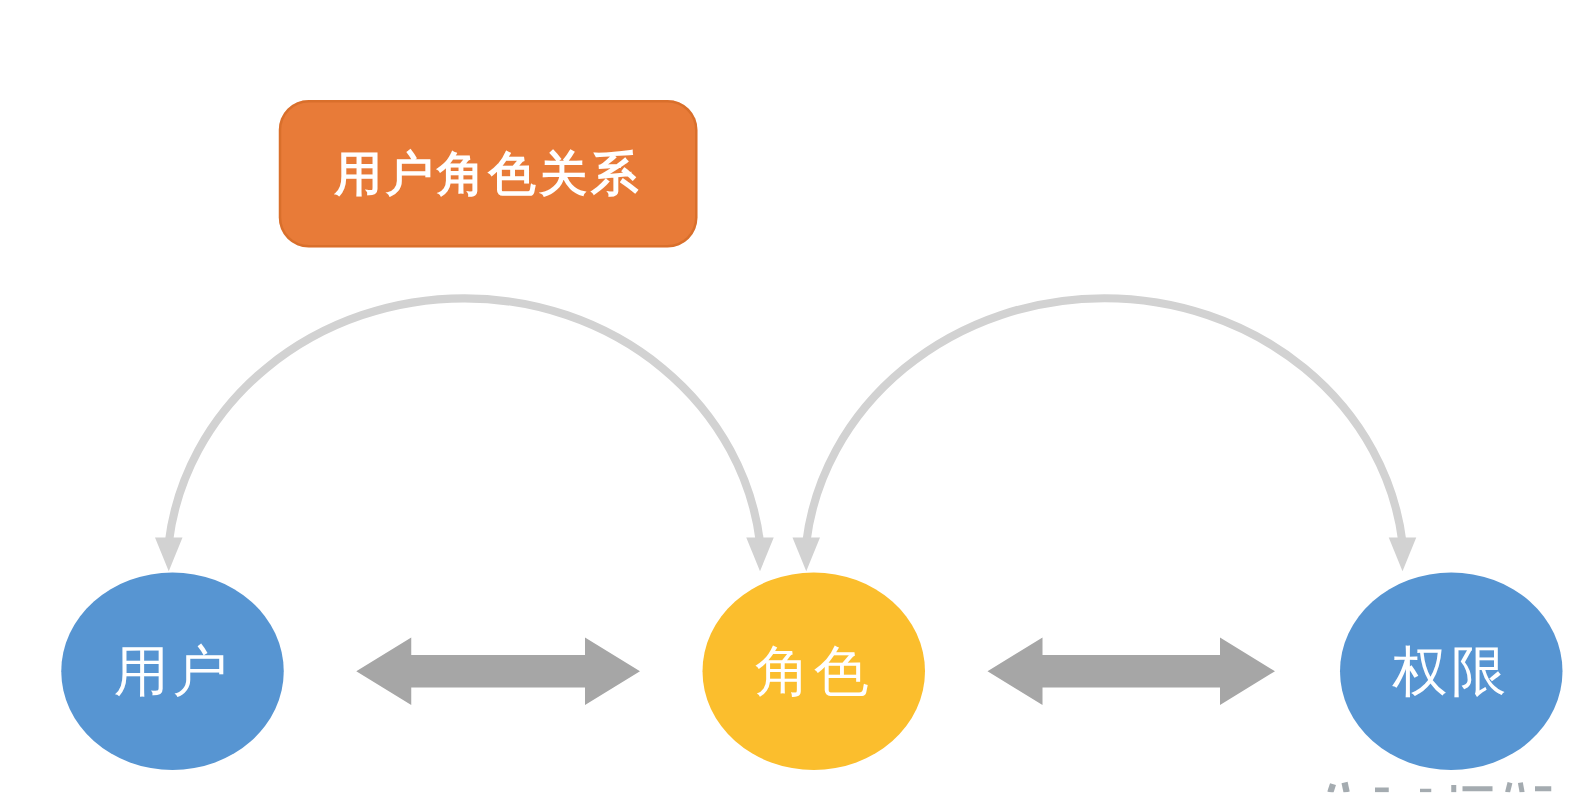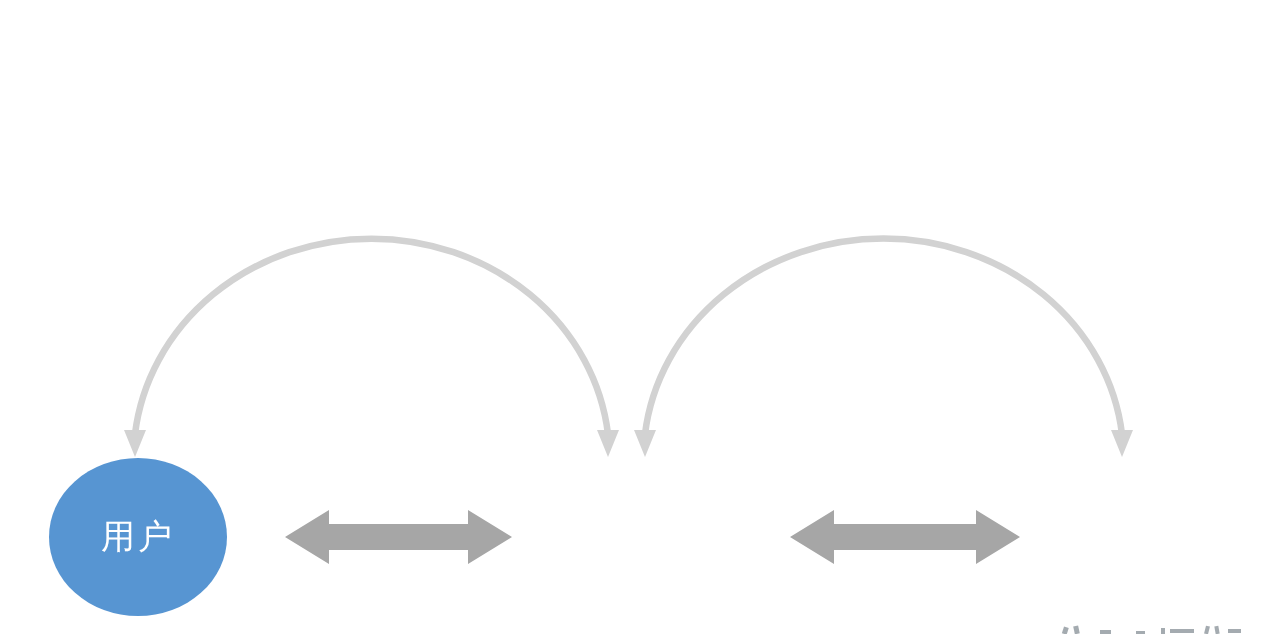--- a/index.html
+++ b/index.html
@@ -39,21 +39,21 @@
     position: absolute;
     width: 178px;
     height: 158px;
     border-radius: 50%;
     display: flex;
     align-items: center;
     justify-content: center;
   }
   .node .label {
     color: var(--label_text);
-    font-size: 34px;
+    font-size: 44px;
     letter-spacing: 3px;
     white-space: nowrap;
   }
   .node-blue   { background: var(--node_blue); }
   .node-yellow { background: var(--node_yellow); }
   #node-user       { left: 49px;   top: 458px; }
   #node-role       { left: 562px;  top: 458px; }
   #node-permission { left: 1072px; top: 458px; }
 
   
@@ -92,18 +92,27 @@
       <rect class="wm-mark" x="1100" y="630" width="11" height="4"></rect>
       <rect class="wm-mark" x="1136" y="631" width="9" height="3"></rect>
       <rect class="wm-mark" x="1161" y="628" width="4" height="6"></rect>
       <rect class="wm-mark" x="1170" y="629" width="24" height="4"></rect>
       <rect class="wm-mark" x="1205" y="626" width="4" height="8" transform="rotate(14 1207 630)"></rect>
       <rect class="wm-mark" x="1215" y="626" width="4" height="8" transform="rotate(-10 1217 630)"></rect>
       <rect class="wm-mark" x="1228" y="629" width="13" height="4"></rect>
     </g>
   </svg>
 
+  <div class="title-box" id="box-user-role">
+    <span class="label">用户角色关系</span>
+  </div>
 
   <div class="node node-blue" id="node-user">
     <span class="label">用户</span>
+  </div>
+  <div class="node node-yellow" id="node-role">
+    <span class="label">角色</span>
+  </div>
+  <div class="node node-blue" id="node-permission">
+    <span class="label">权限</span>
   </div>
 
 </div>
 
 </body></html>

